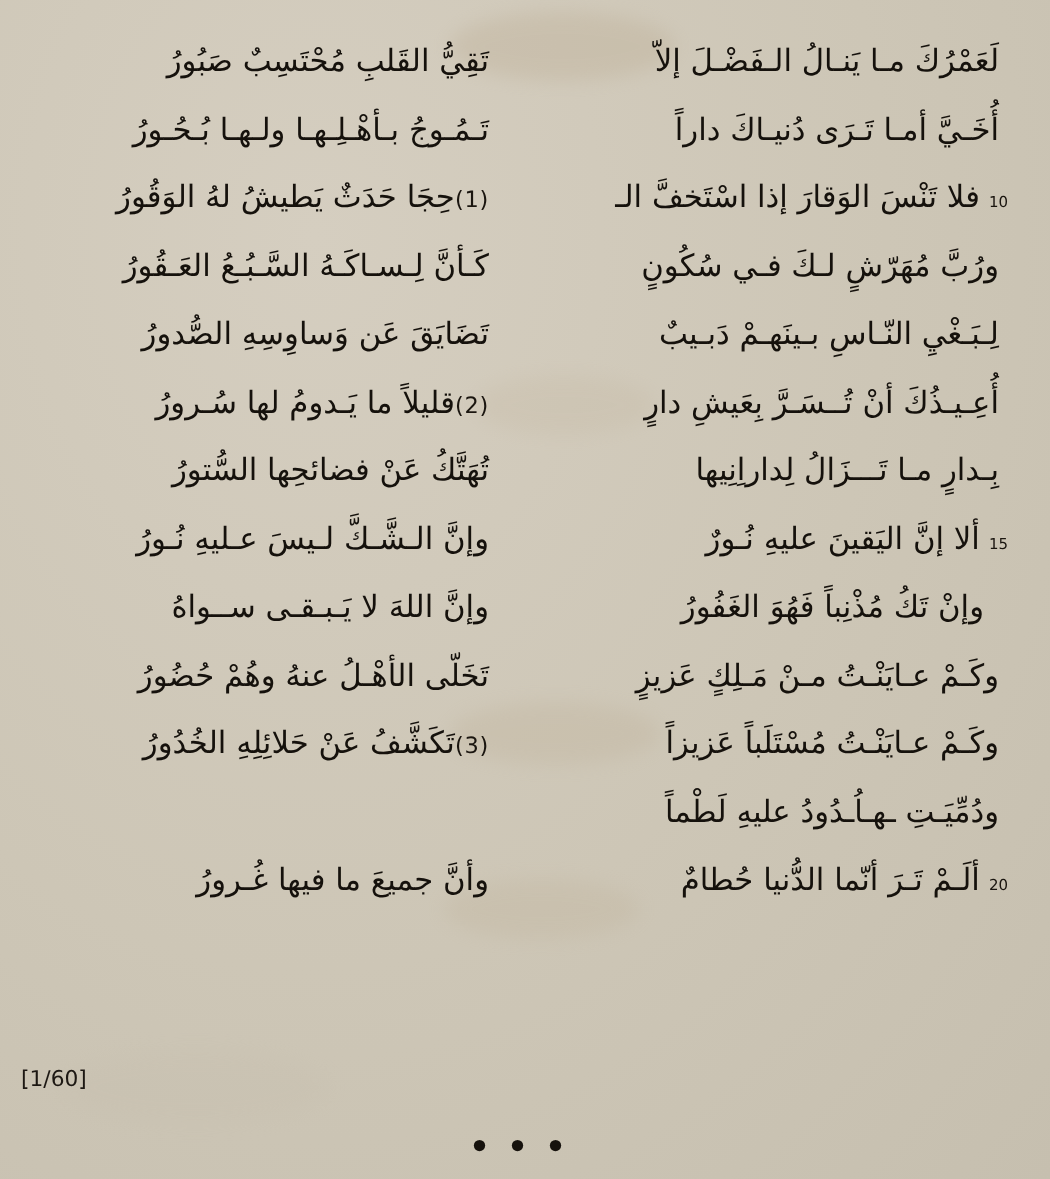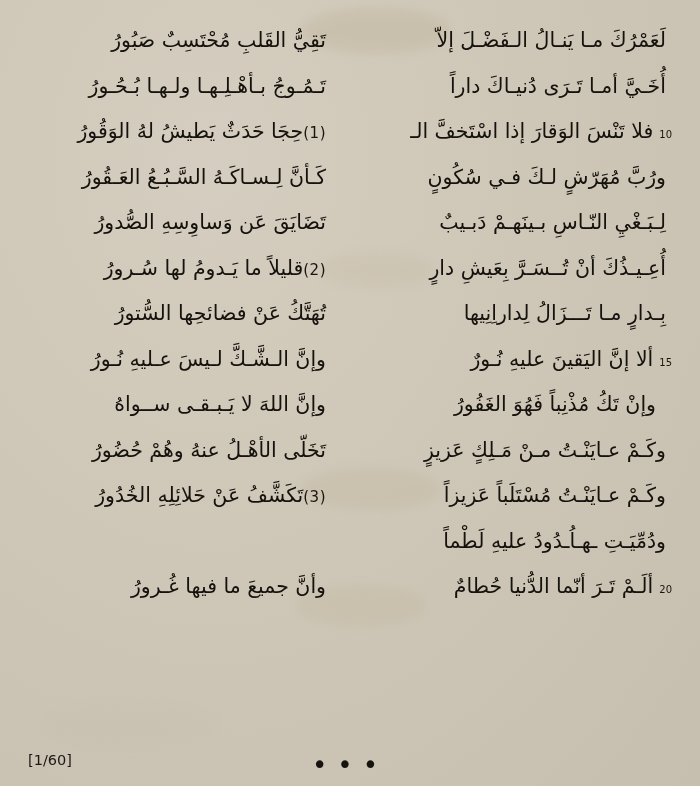--- a/index.html
+++ b/index.html
@@ -78,28 +78,27 @@
   }
   .fn {
     font-size: 15px;
     color: #1a150f;
     padding-right: 6px;
     direction: ltr;
     display: inline-block;
   }
   #folio {
     position: absolute;
-    left: 28px;
+    left: 14px;
     top: 712px;
     direction: ltr;
     font-size: 14.5px;
     color: #1d1813;
     font-family: "DejaVu Sans", sans-serif;
     z-index: 3;
-    margin-top: 40px;
   }
   #ornament {
     position: absolute;
     left: 0;
     right: 0;
     top: 752px;
     text-align: center;
     font-size: 26px;
     letter-spacing: 10px;
     color: #16120d;

